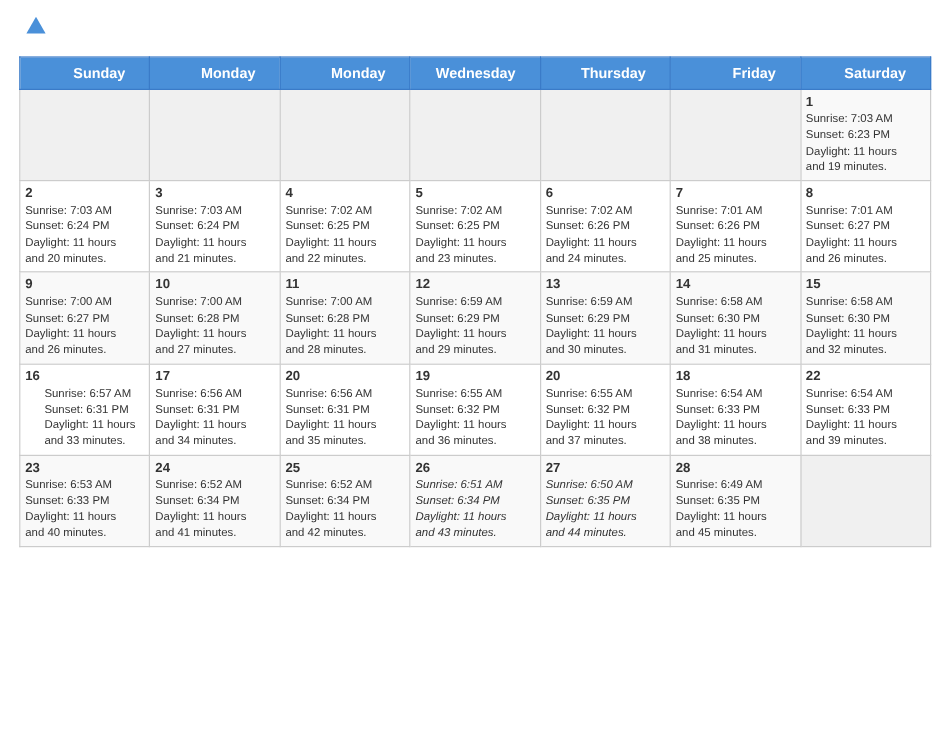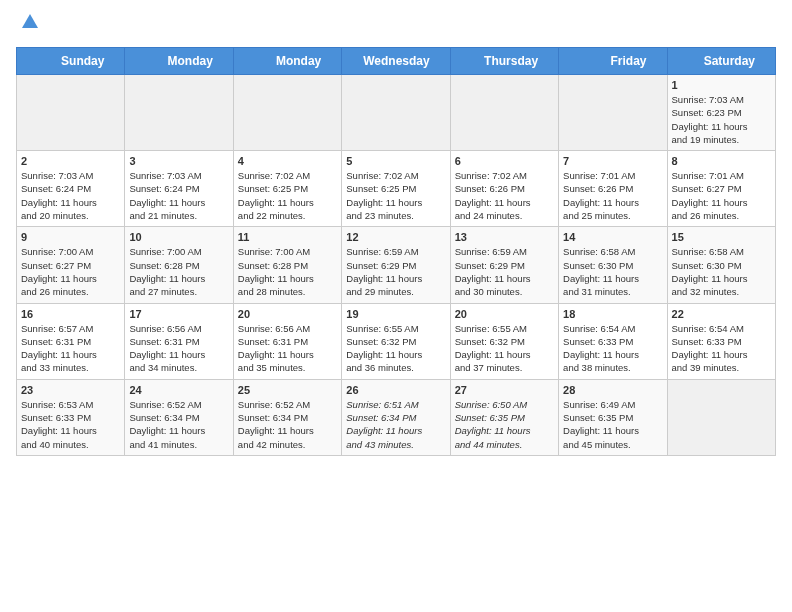--- a/index.html
+++ b/index.html
@@ -221,21 +221,21 @@
           <div class="day-num">15</div>
           <div class="day-info" style="white-space: pre-line;">Sunrise: 6:58 AM
 Sunset: 6:30 PM
 Daylight: 11 hours
 and 32 minutes.</div>
         </td>
       </tr>
       <tr>
         <td>
           <div class="day-num">16</div>
-          <div class="day-info" style="white-space: pre-line;">Sunrise: 6:57 AM
+          <div class="day-info" style="white-space: pre-line; margin-left: 16px;">Sunrise: 6:57 AM
 Sunset: 6:31 PM
 Daylight: 11 hours
 and 33 minutes.</div>
         </td>
         <td>
           <div class="day-num">17</div>
           <div class="day-info" style="white-space: pre-line;">Sunrise: 6:56 AM
 Sunset: 6:31 PM
 Daylight: 11 hours
 and 34 minutes.</div>

